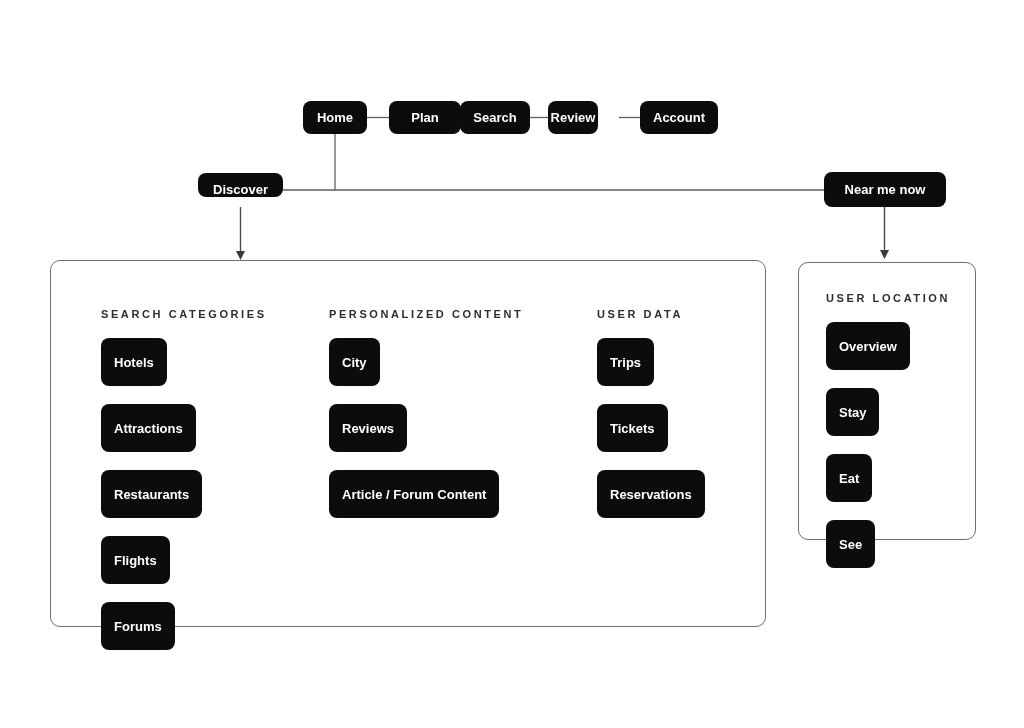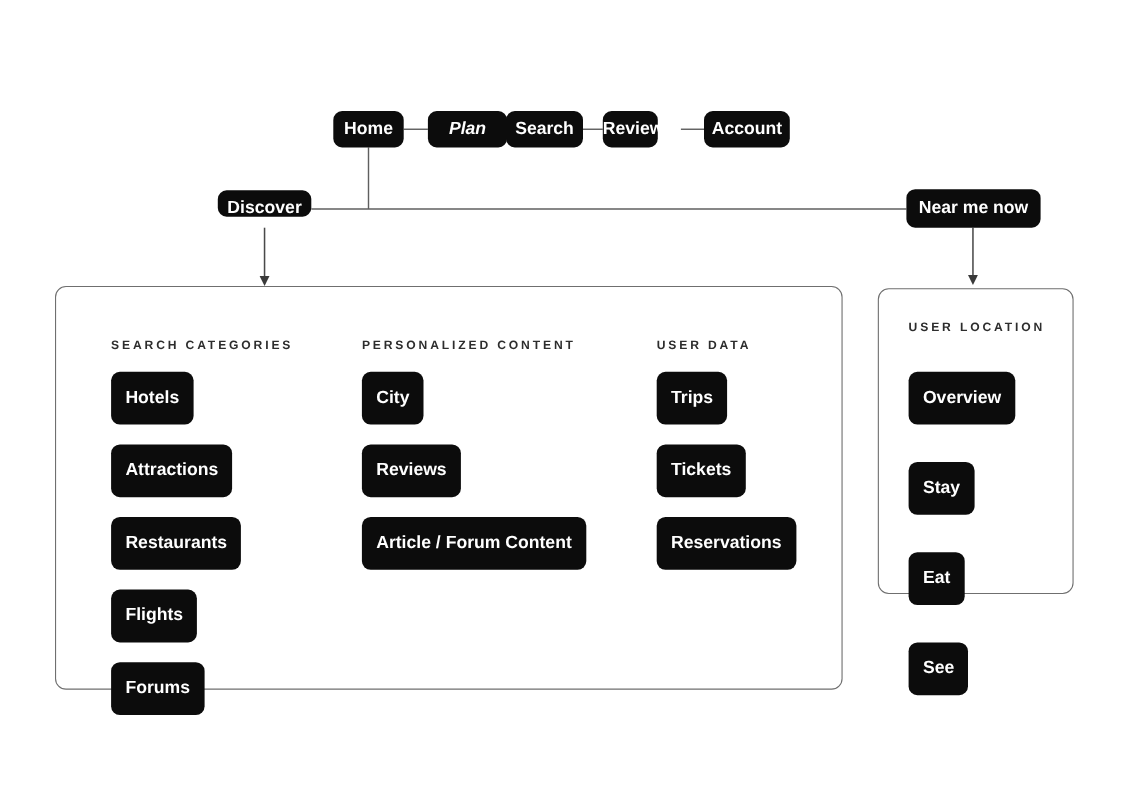--- a/index.html
+++ b/index.html
@@ -18,21 +18,21 @@
   .wires {
     position: absolute;
     left: 0;
     top: 0;
     pointer-events: none;
   }
   .pill, .nav-pill {
     background: #0c0c0c;
     color: #ffffff;
     font-weight: bold;
-    font-size: 16px;
+    font-size: 13px;
     border-radius: 8px;
     box-sizing: border-box;
     white-space: nowrap;
   }
   .nav-pill {
     position: absolute;
     height: 33px;
     line-height: 33px;
     text-align: center;
     cursor: pointer;
@@ -84,21 +84,21 @@
     <line x1="283" y1="190" x2="824" y2="190" stroke="#5f5f5f" stroke-width="1.3"></line>
 
     <line x1="240.5" y1="207" x2="240.5" y2="252" stroke="#4a4a4a" stroke-width="1.4"></line>
     <polygon points="236,251 245,251 240.5,260" fill="#3a3a3a"></polygon>
 
     <line x1="884.5" y1="207" x2="884.5" y2="251" stroke="#4a4a4a" stroke-width="1.4"></line>
     <polygon points="880,250 889,250 884.5,259" fill="#3a3a3a"></polygon>
   </svg>
 
   <div class="nav-pill" style="left:303px; top:101px; width:64px;">Home</div>
-  <div class="nav-pill" style="left:389px; top:101px; width:72px;font-style:italic;">Plan</div>
+  <div class="nav-pill" style="left:389px; top:101px; width:72px;">Plan</div>
   <div class="nav-pill" style="left:460px; top:101px; width:70px;">Search</div>
   <div class="nav-pill" style="left:548px; top:101px; width:50px;">Review</div>
   <div class="nav-pill" style="left:640px; top:101px; width:78px;">Account</div>
 
   <div class="nav-pill" style="left:198px; top:173px; width:85px; height:24px; line-height:34px;">Discover</div>
   <div class="nav-pill" style="left:824px; top:172px; width:122px; height:35px; line-height:35px;">Near me now</div>
 
   <div class="panel" style="left:50px; top:260px; width:716px; height:367px;">
 
     <div class="col" style="left:50px; top:46px;">
@@ -120,21 +120,21 @@
     <div class="col" style="left:546px; top:46px;">
       <div class="group-header">USER DATA</div>
       <div class="pill">Trips</div>
       <div class="pill">Tickets</div>
       <div class="pill">Reservations</div>
     </div>
 
   </div>
 
   <div class="panel" style="left:798px; top:262px; width:178px; height:278px;">
-    <div class="col" style="left:27px; top:28px;gap:16px;">
+    <div class="col" style="left:27px; top:28px;">
       <div class="group-header">USER LOCATION</div>
       <div class="pill">Overview</div>
       <div class="pill">Stay</div>
       <div class="pill">Eat</div>
       <div class="pill">See</div>
     </div>
   </div>
 
 </div>
 

